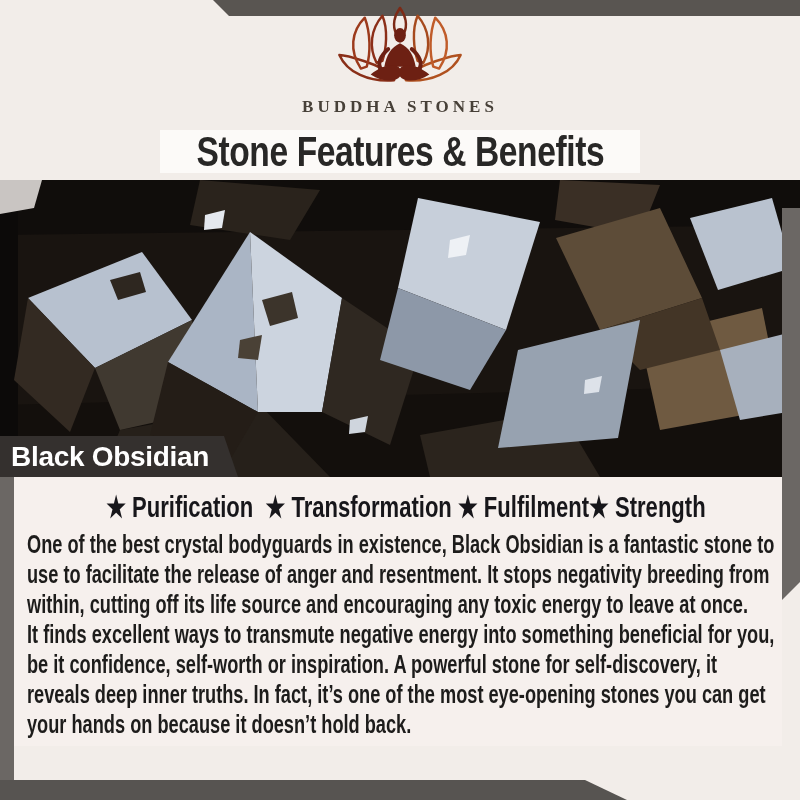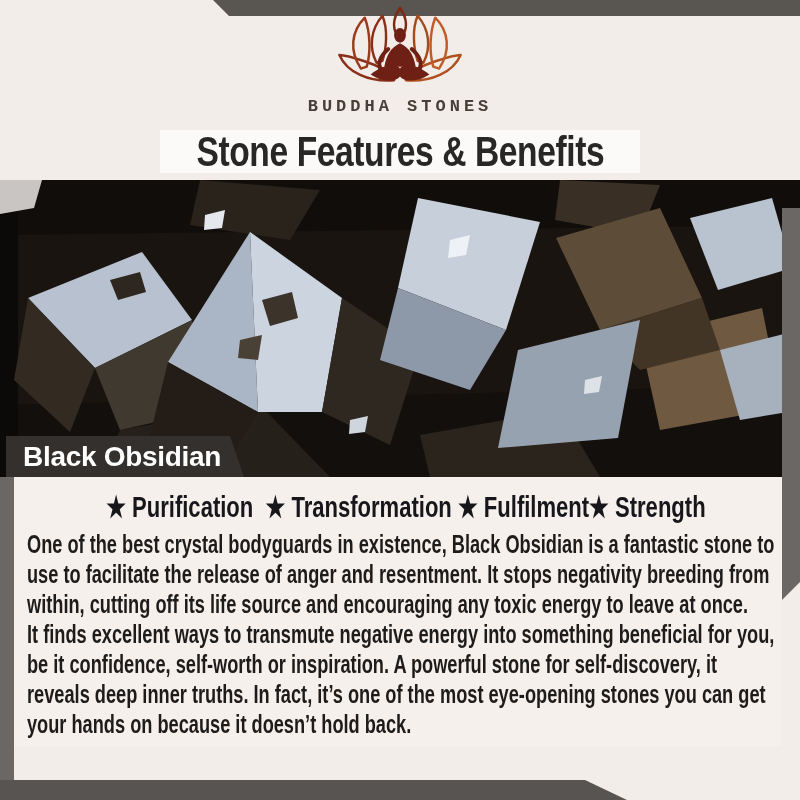--- a/index.html
+++ b/index.html
@@ -12,35 +12,35 @@
       clip-path:polygon(213px 0,800px 0,800px 16px,229px 16px);}
   .bottom-ribbon{position:absolute;top:780px;left:0;width:800px;height:20px;background:#575451;
       clip-path:polygon(0 0,585px 0,627px 20px,0 20px);}
   .left-strip{position:absolute;left:0;top:477px;width:14px;height:303px;background:#6b6764;}
   .right-strip{position:absolute;left:782px;top:208px;width:18px;height:392px;background:#6b6764;
       clip-path:polygon(0 0,100% 0,100% 374px,0 392px);}
 
   
   #logo-block{position:absolute;left:0;top:6px;width:800px;text-align:center;}
   #logo-block svg{display:block;margin:0 auto;}
-  .brand-name{margin-top:1px;font-family:Liberation Mono, monospace;font-size:17px;
+  .brand-name{margin-top:1px;font-family:Liberation Serif, serif;font-size:17px;
       font-weight:600;letter-spacing:4px;color:#474038;}
 
   
   #banner{position:absolute;left:160px;top:130px;width:480px;height:43px;background:#fcfaf8;
       display:flex;align-items:center;justify-content:center;}
   #banner h1{margin:0;font-size:43px;font-weight:bold;color:#282726;white-space:nowrap;
       transform:scaleX(0.78);letter-spacing:-0.5px;}
 
   
   #photo{position:absolute;left:0;top:180px;width:800px;height:297px;background:#14100d;}
   #photo svg{position:absolute;left:0;top:0;}
-  .photo-label{position:absolute;left:6px;bottom:0;height:41px;width:238px;background:#34302e;
+  .photo-label{position:absolute;left:0;bottom:0;height:41px;width:238px;background:#34302e;
       clip-path:polygon(0 0,224px 0,238px 100%,0 100%);
-      display:flex;align-items:center;padding-left:17px;box-sizing:border-box;}
+      display:flex;align-items:center;padding-left:11px;box-sizing:border-box;}
   .photo-label span{color:#ffffff;font-size:28px;font-weight:bold;letter-spacing:-0.3px;}
 
   
   #text-panel{position:absolute;left:14px;top:477px;width:768px;height:269px;background:#f6f0ed;
       overflow:hidden;}
   .features-line{margin-top:13px;text-align:center;font-size:29px;font-weight:bold;color:#17161a;
       white-space:pre;transform:scaleX(0.76);transform-origin:50% 0;}
   .paragraphs{margin-top:5px;margin-left:13px;width:1070px;transform:scaleX(0.70);
       transform-origin:0 0;color:#1d1c1b;font-size:26px;font-weight:bold;line-height:30px;
       letter-spacing:0;}

